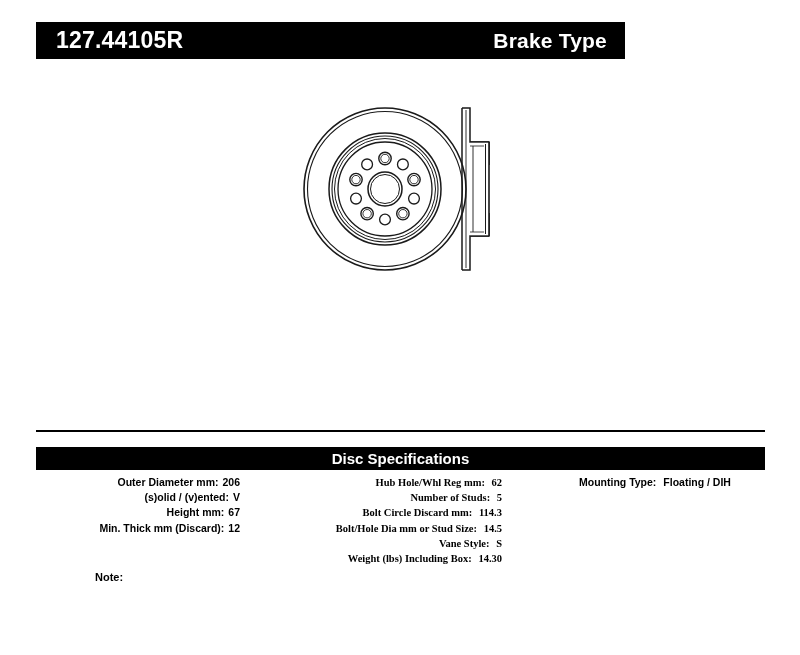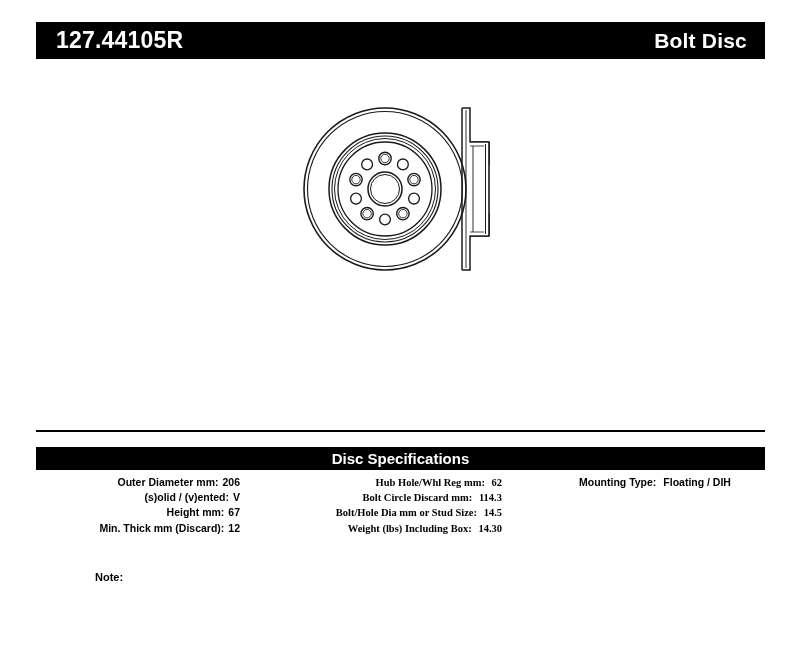--- a/index.html
+++ b/index.html
@@ -14,21 +14,21 @@
     font-family: "Liberation Sans", sans-serif;
     color: #000000;
     overflow: hidden;
   }
 
   
   #title-bar {
     position: absolute;
     left: 36px;
     top: 22px;
-    width: 729px;
+    width: 589px;
     height: 37px;
     background: #000000;
     display: flex;
     align-items: center;
     justify-content: space-between;
     box-sizing: border-box;
     padding: 0 18px 0 20px;
   }
   #part-number {
     color: #ffffff;
@@ -141,21 +141,21 @@
     line-height: 15px;
     white-space: nowrap;
   }
   #note-value { padding-left: 6px; font-weight: bold; }
 </style>
 </head>
 <body>
 
 <div id="title-bar">
   <span id="part-number">127.44105R</span>
-  <span id="product-type">Bolt Disc</span>
+  <span id="product-type">Brake Type</span>
 </div>
 
 <div id="drawing">
   <svg width="800" height="340" viewBox="0 0 800 340">
     <g fill="none" stroke="#1a1a1a" stroke-width="1.4">
 
       <g>
 
         <circle cx="385" cy="119" r="81" fill="#ffffff" stroke="#1a1a1a" stroke-width="1.6"></circle>
 
@@ -242,26 +242,34 @@
       <span class="spec-value">12</span>
     </div>
   </div>
 
   <div class="spec-col" id="spec-col-mid">
     <div class="spec-row">
       <span class="spec-label">Hub Hole/Whl Reg mm:</span>
       <span class="spec-value">62</span>
     </div>
     <div class="spec-row">
+      <span class="spec-label">Number of Studs:</span>
+      <span class="spec-value">5</span>
+    </div>
+    <div class="spec-row">
       <span class="spec-label">Bolt Circle Discard mm:</span>
       <span class="spec-value">114.3</span>
     </div>
     <div class="spec-row">
       <span class="spec-label">Bolt/Hole Dia mm or Stud Size:</span>
       <span class="spec-value">14.5</span>
+    </div>
+    <div class="spec-row">
+      <span class="spec-label">Vane Style:</span>
+      <span class="spec-value">S</span>
     </div>
     <div class="spec-row">
       <span class="spec-label">Weight (lbs) Including Box:</span>
       <span class="spec-value">14.30</span>
     </div>
   </div>
 
   <div class="spec-col" id="spec-col-right">
     <div class="spec-row">
       <span class="spec-label">Mounting Type:</span>

